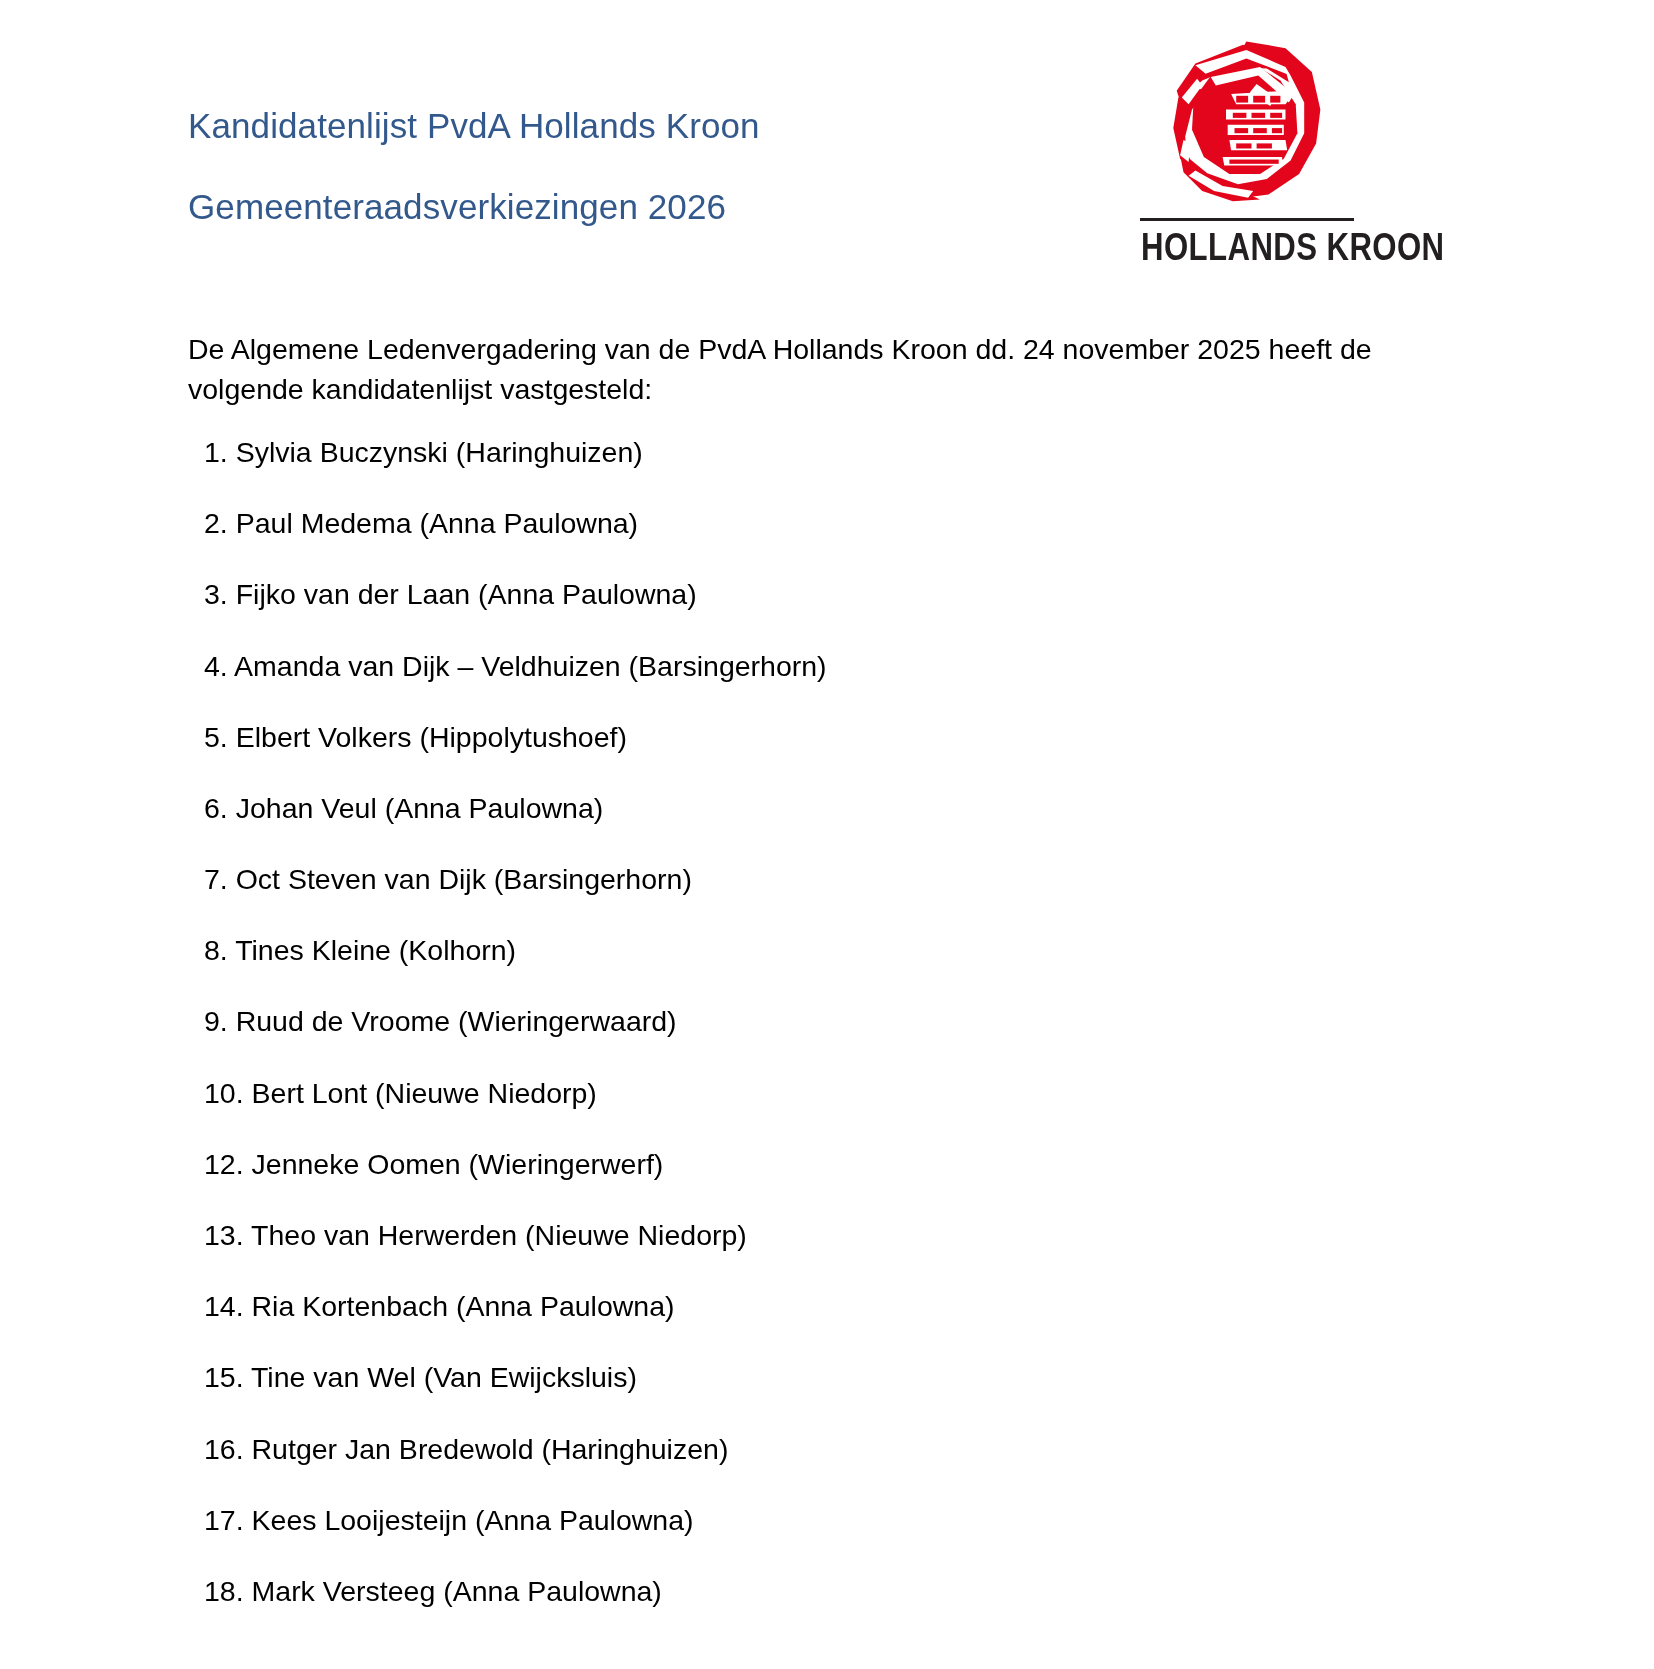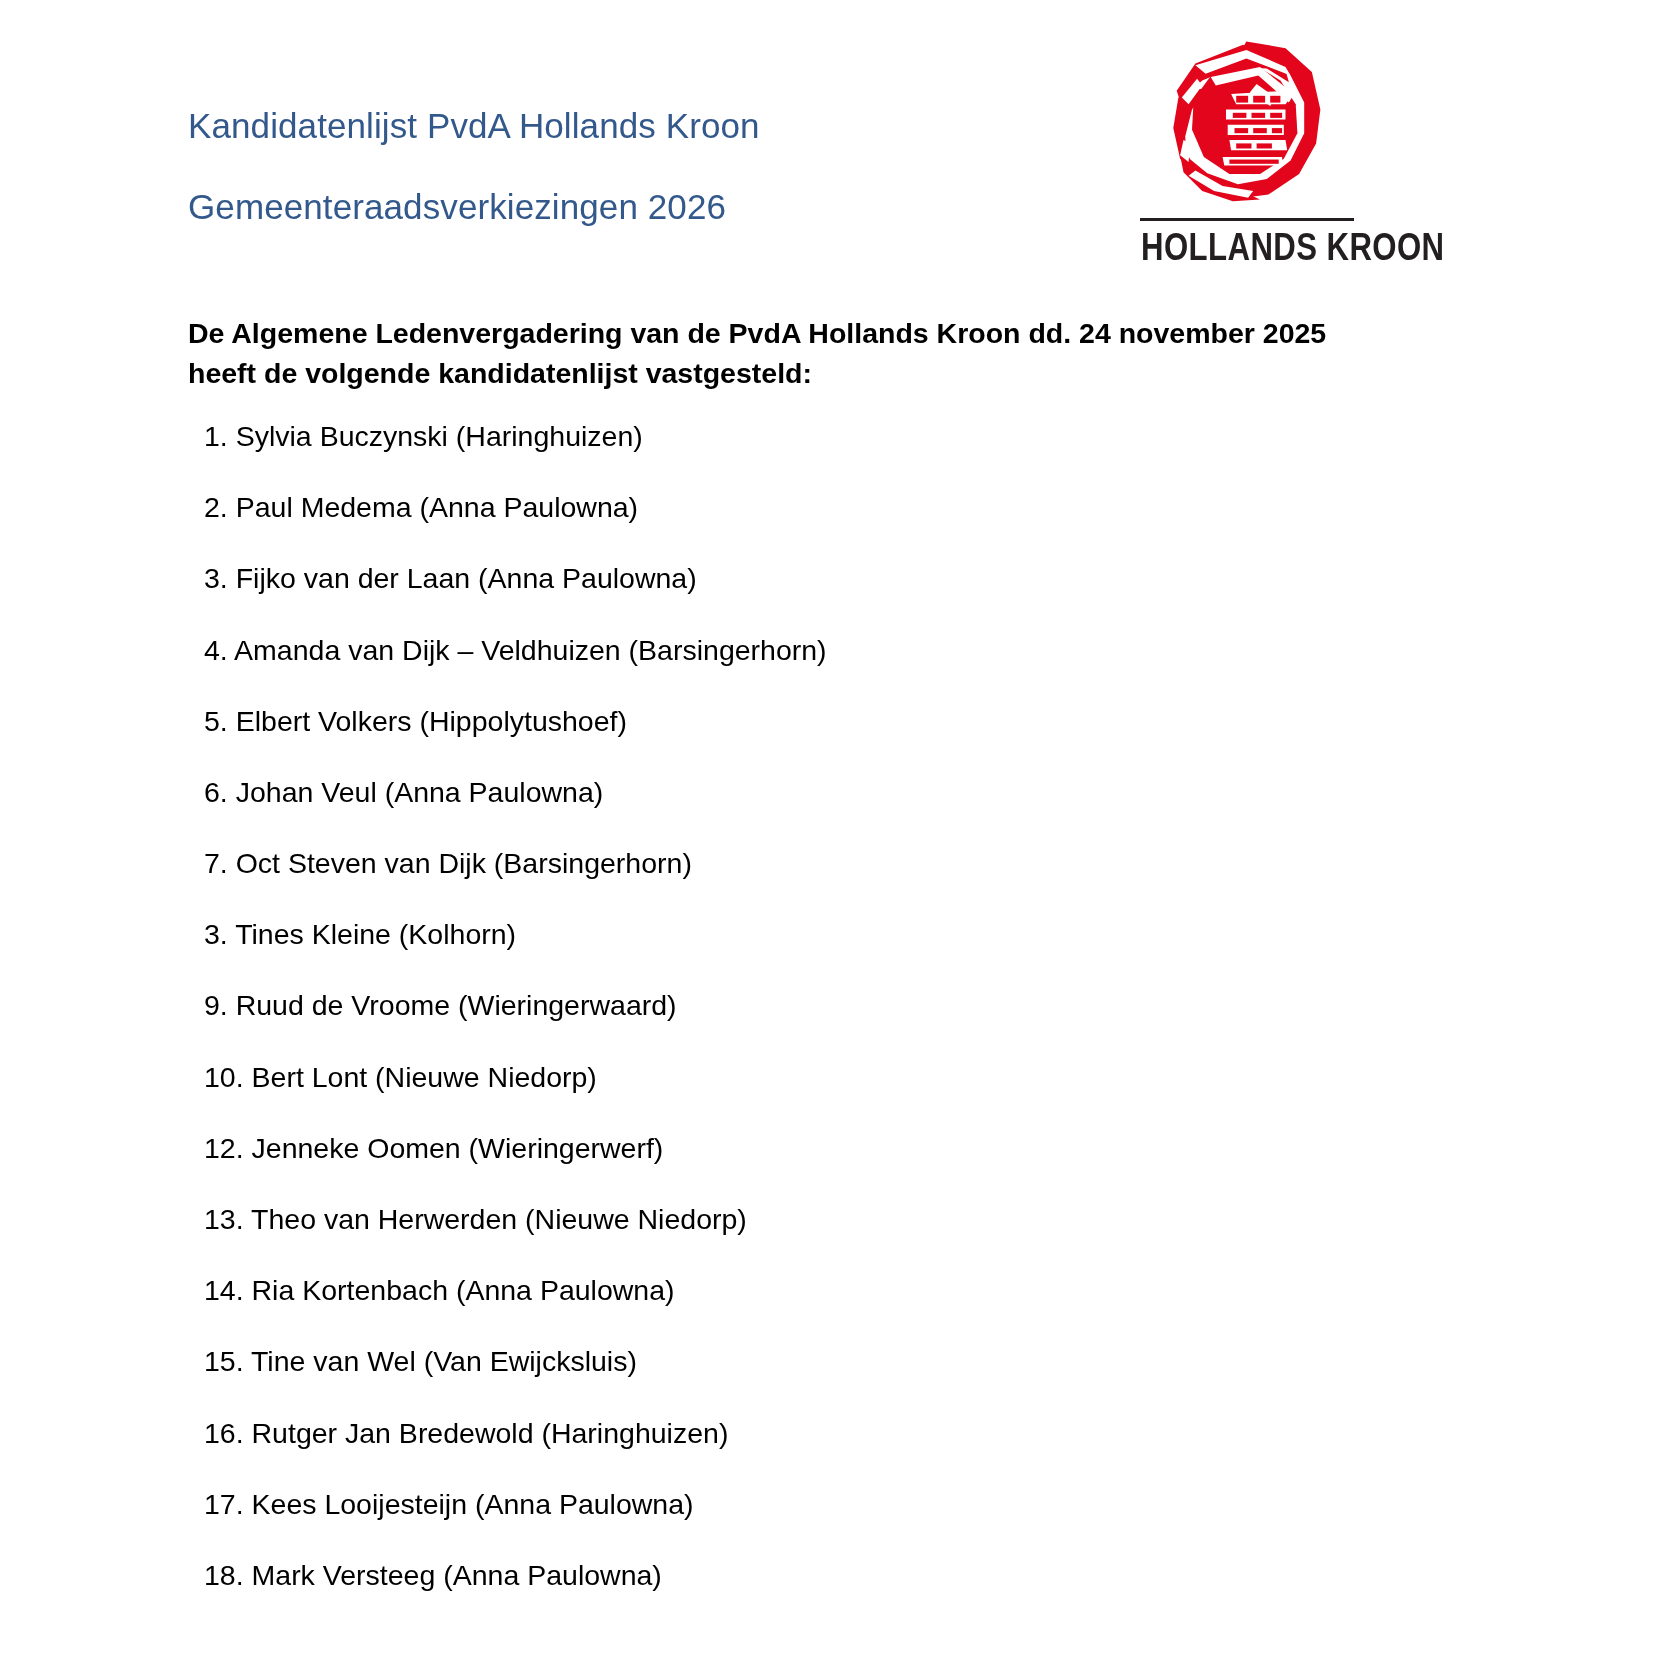--- a/index.html
+++ b/index.html
@@ -93,24 +93,24 @@
   .body-content {
     position: absolute;
     left: 188px;
     top: 313px;
     width: 1200px;
   }
 
   .intro {
     font-family: "Liberation Sans", sans-serif;
     font-size: 28.5px;
-    font-weight: 700;
+    font-weight: 400;
     color: #000000;
     line-height: 1.42;
-    margin: 0 0 25px 0;
+    margin: 16px 0 25px 0;
     width: 1190px;
   }
 
   .cand-list {
     list-style: none;
     margin: 16px;
     padding: 0;
   }
 
   .cand-item {
@@ -198,21 +198,21 @@
     <p class="intro">De Algemene Ledenvergadering van de PvdA Hollands Kroon dd. 24 november 2025 heeft de volgende kandidatenlijst vastgesteld:</p>
 
     <ol class="cand-list">
       <li class="cand-item">1. Sylvia Buczynski (Haringhuizen)</li>
       <li class="cand-item">2. Paul Medema (Anna Paulowna)</li>
       <li class="cand-item">3. Fijko van der Laan (Anna Paulowna)</li>
       <li class="cand-item">4. Amanda van Dijk – Veldhuizen (Barsingerhorn)</li>
       <li class="cand-item">5. Elbert Volkers (Hippolytushoef)</li>
       <li class="cand-item">6. Johan Veul (Anna Paulowna)</li>
       <li class="cand-item">7. Oct Steven van Dijk (Barsingerhorn)</li>
-      <li class="cand-item">3. Tines Kleine (Kolhorn)</li>
+      <li class="cand-item">8. Tines Kleine (Kolhorn)</li>
       <li class="cand-item">9. Ruud de Vroome (Wieringerwaard)</li>
       <li class="cand-item">10. Bert Lont (Nieuwe Niedorp)</li>
       <li class="cand-item">12. Jenneke Oomen (Wieringerwerf)</li>
       <li class="cand-item">13. Theo van Herwerden (Nieuwe Niedorp)</li>
       <li class="cand-item">14. Ria Kortenbach (Anna Paulowna)</li>
       <li class="cand-item">15. Tine van Wel (Van Ewijcksluis)</li>
       <li class="cand-item">16. Rutger Jan Bredewold (Haringhuizen)</li>
       <li class="cand-item">17. Kees Looijesteijn (Anna Paulowna)</li>
       <li class="cand-item">18. Mark Versteeg (Anna Paulowna)</li>
     </ol>

